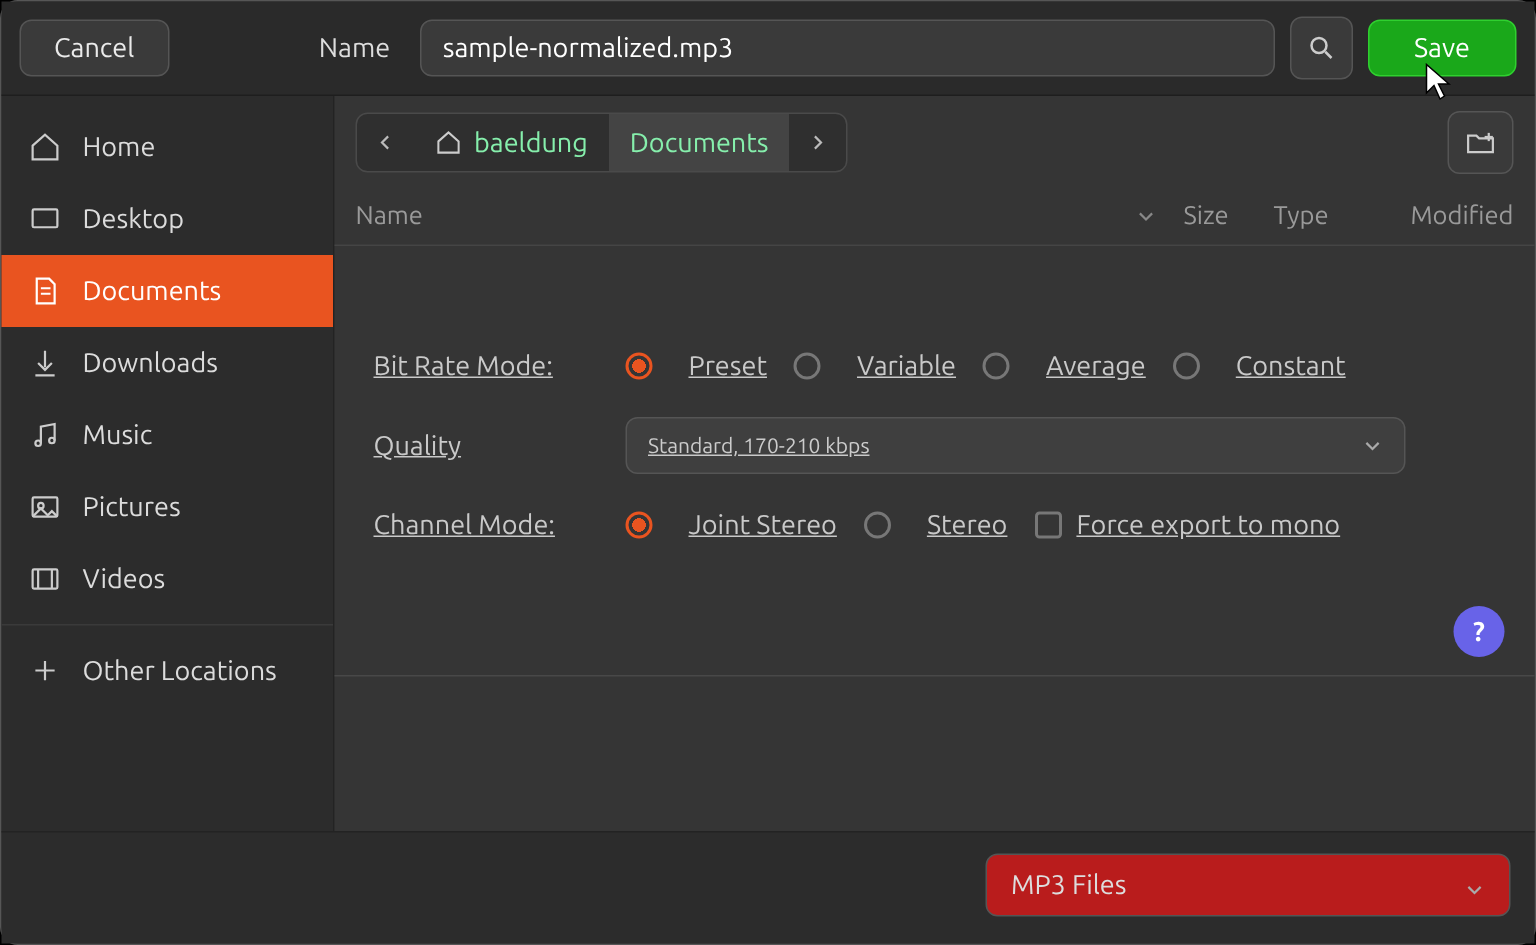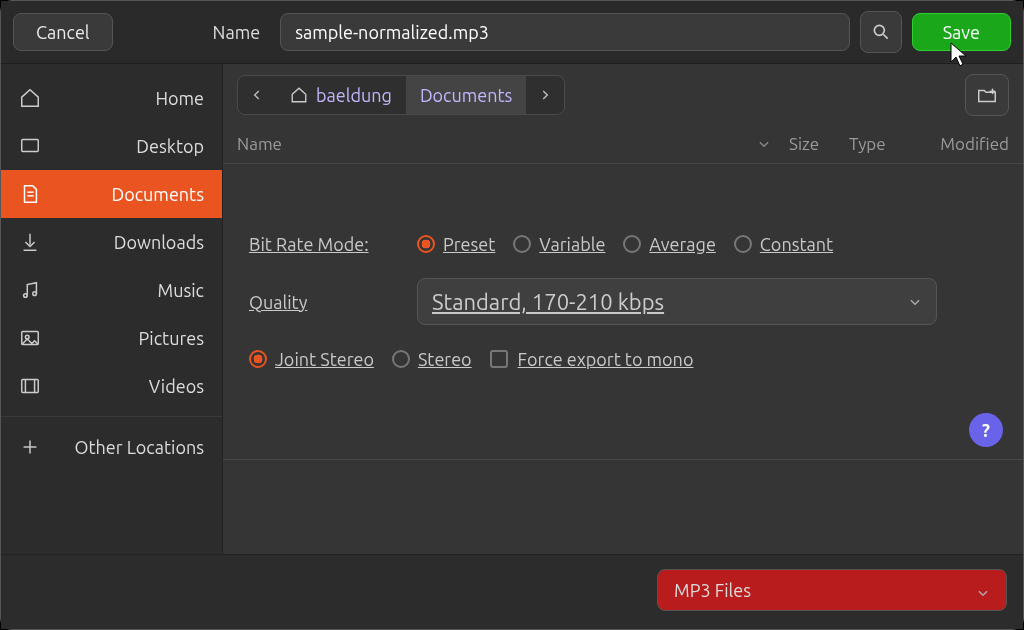--- a/index.html
+++ b/index.html
@@ -9,48 +9,48 @@
   .topbar { display: flex; align-items: center; gap: 10px; padding: 10px 12px; background: #2a2a2a; border-bottom: 1px solid #1e1e1e; }
   .btn { border: 1px solid #555; background: #3a3a3a; color: #eaeaea; border-radius: 8px; padding: 8px 22px; font-size: 18px; cursor: pointer; }
   .name-label { color: #ddd; font-size: 18px; margin-left: 90px; margin-right: 10px; }
   .name-input { flex: 1; background: #3a3a3a; border: 1px solid #555; border-radius: 8px; color: #fff; font-size: 18px; padding: 8px 14px; }
   .icon-btn { width: 42px; height: 42px; border: 1px solid #555; background: #3a3a3a; border-radius: 8px; display: flex; align-items: center; justify-content: center; cursor: pointer; }
   .save-btn { background: #1aa81a; border: 1px solid #2fd02f; color: #fff; font-size: 18px; padding: 8px 30px; border-radius: 8px; cursor: pointer; }
   .cursor { position: absolute; top: 42px; left: 950px; pointer-events: none; }
   
   .body { flex: 1; display: flex; min-height: 0; }
   .sidebar { width: 222px; background: #2c2c2c; border-right: 1px solid #232323; padding-top: 10px; display: flex; flex-direction: column; }
-  .side-item { display: flex; align-items: center; gap: 14px; padding: 13px 18px; font-size: 18px; color: #dcdcdc; cursor: pointer; justify-content: space-between; }
+  .side-item { display: flex; align-items: center; gap: 14px; padding: 13px 18px; font-size: 18px; color: #dcdcdc; cursor: pointer; }
   .side-item.active { background: #e95420; color: #fff; }
   .side-sep { border-top: 1px solid #3a3a3a; margin: 6px 0; }
   .main { flex: 1; background: #353535; display: flex; flex-direction: column; min-width: 0; }
   
   .crumb-row { display: flex; align-items: center; gap: 10px; padding: 10px 14px; }
   .crumb-group { display: flex; align-items: center; background: #2f2f2f; border: 1px solid #4a4a4a; border-radius: 8px; overflow: hidden; }
   .crumb-btn { width: 38px; height: 38px; display: flex; align-items: center; justify-content: center; color: #bbb; cursor: pointer; }
-  .crumb-seg { display: flex; align-items: center; gap: 8px; padding: 0 14px; height: 38px; color: #c4b5fd; font-size: 18px; cursor: pointer; }
+  .crumb-seg { display: flex; align-items: center; gap: 8px; padding: 0 14px; height: 38px; color: #86efac; font-size: 18px; cursor: pointer; }
   .crumb-seg.current { background: #444; }
   .spacer { flex: 1; }
   .newfolder-btn { width: 44px; height: 42px; border: 1px solid #555; background: #3a3a3a; border-radius: 8px; display: flex; align-items: center; justify-content: center; cursor: pointer; }
   
   .table-head { display: flex; align-items: center; padding: 8px 14px 10px 14px; border-bottom: 1px solid #454545; color: #9a9a9a; font-size: 17px; }
   .col-name { flex: 1; display: flex; align-items: center; gap: 8px; }
   .col-name .sort { margin-left: auto; margin-right: 18px; color: #888; }
   .col-size { width: 60px; }
   .col-type { width: 60px; }
   .col-mod  { width: 100px; text-align: right; }
   
   .options { margin: 70px 14px 10px 14px; color: #c9c9c9; }
   .opt-title { font-size: 18px; margin-bottom: 16px; }
   .opt-row { display: flex; align-items: center; margin: 10px 0 24px 12px; gap: 18px; font-size: 18px; text-decoration: underline; }
   .opt-label { width: 150px; color: #c9c9c9; }
-  .radio { display: flex; align-items: center; gap: 8px; cursor: pointer; }
+  .radio { display: flex; align-items: center; gap: 24px; cursor: pointer; }
   .radio .dot { width: 18px; height: 18px; border-radius: 50%; border: 2px solid #777; display: inline-block; position: relative; }
   .radio.selected .dot { border-color: #e95420; background: radial-gradient(circle, #e95420 0 45%, transparent 46%); }
-  .select { flex: 1; max-width: 520px; background: #3f3f3f; border: 1px solid #555; border-radius: 8px; padding: 10px 14px; display: flex; align-items: center; color: #ccc; font-size: 22px; cursor: pointer; }
+  .select { flex: 1; max-width: 520px; background: #3f3f3f; border: 1px solid #555; border-radius: 8px; padding: 10px 14px; display: flex; align-items: center; color: #ccc; font-size: 14px; cursor: pointer; }
   .select .chev { margin-left: auto; color: #aaa; }
   .checkbox { display: flex; align-items: center; gap: 10px; cursor: pointer; }
   .checkbox .box { width: 18px; height: 18px; border: 2px solid #777; border-radius: 3px; display: inline-block; }
   .help-btn { width: 34px; height: 34px; border-radius: 50%; background: #6863e8; color: #fff; display: flex; align-items: center; justify-content: center; font-weight: bold; font-size: 18px; cursor: pointer; margin-left: auto; margin-right: 20px; margin-top: 20px; }
   .options-frame { border: 1px solid #484848; border-top: none; border-left: none; border-right: none; padding-bottom: 12px; }
   
   .footer { padding: 14px 16px 18px 16px; display: flex; justify-content: flex-end; background: #2c2c2c; border-top: 1px solid #232323; }
   .format-select { width: 350px; background: #b91c1c; border: 1px solid #555; border-radius: 8px; padding: 10px 16px; display: flex; align-items: flex-end; color: #ddd; font-size: 18px; cursor: pointer; }
   .format-select .chev { margin-left: auto; color: #aaa; }
   svg { display: block; }
@@ -215,20 +215,21 @@
               <span>Standard, 170-210 kbps</span>
               <span class="chev">
                 <svg width="14" height="14" viewBox="0 0 24 24" fill="none" stroke="#aaa" stroke-width="2.5">
                     <path d="M5 9l7 7 7-7"></path>
                   </svg>
               </span>
             </div>
           </div>
 
           <div class="opt-row">
+            <div class="opt-label">Channel Mode:</div>
             <label class="radio selected">
                 <span class="dot"></span>
                 <span>Joint Stereo</span>
               </label>
             <label class="radio">
                 <span class="dot"></span>
                 <span>Stereo</span>
               </label>
             <label class="checkbox">
                 <span class="box"></span>

